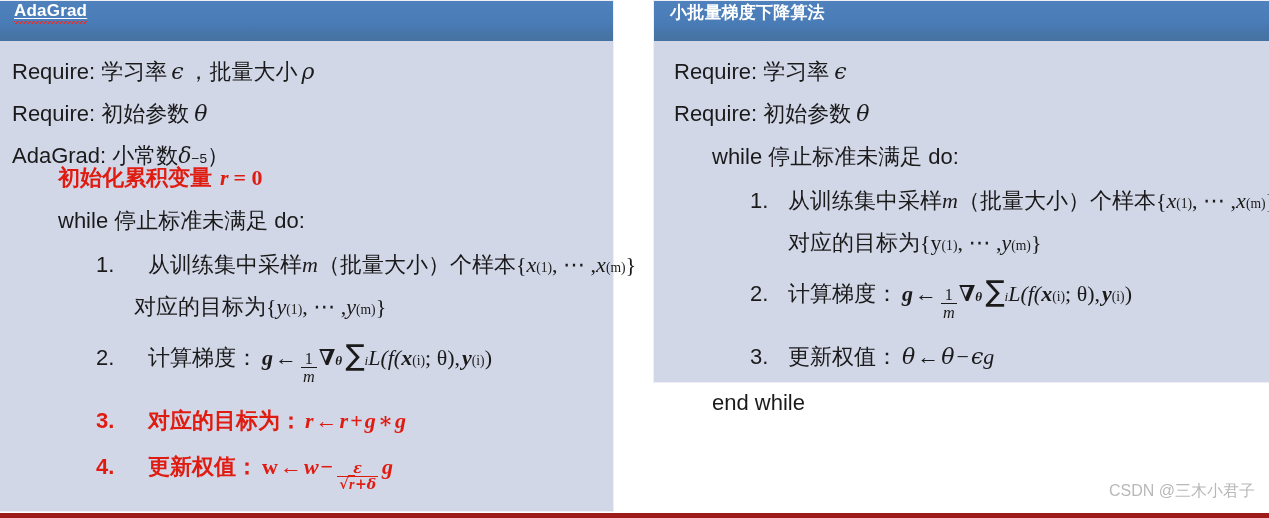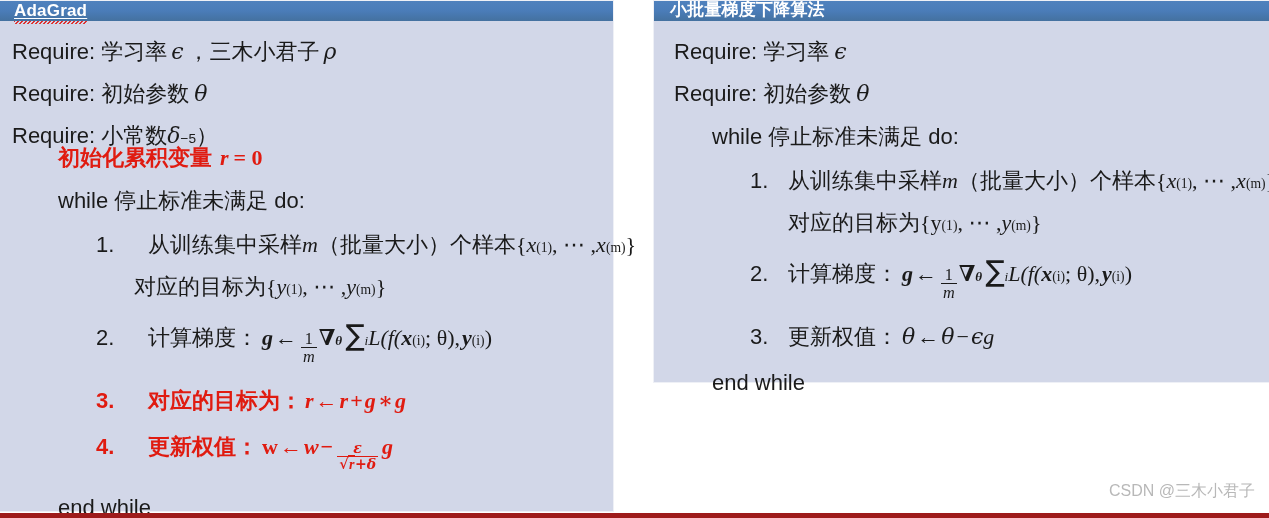--- a/index.html
+++ b/index.html
@@ -11,23 +11,23 @@
     overflow: hidden;
   }
   #stage { position: relative; width: 1269px; height: 518px; background:#fff; }
 
   
   .panel { position: absolute; background: #d2d7e8; border: 1px solid #eef0f6; }
   #panel-left  { left: 0px;   top: 0px; width: 614px; height: 512px; border-left:none; }
   #panel-right { left: 653px; top: 0px; width: 616px; height: 383px; border-right:none; }
 
   .panel-header {
-    height: 20px;
+    height: 40px;
     background: linear-gradient(to bottom,#4f81bd 0%,#4a7cb8 50%,#44719f 100%);
-    display: flex; align-items: flex-end;
+    display: flex; align-items: flex-start;
     padding: 0 0 0 14px;
   }
   #panel-right .panel-header { padding-left: 16px; }
   .panel-title {
     color: #ffffff;
     font-weight: bold;
     font-size: 17px;
     letter-spacing: .2px;
     position: relative;
     white-space: nowrap;
@@ -103,31 +103,31 @@
 
   <div class="panel" id="panel-left">
     <div class="panel-header">
       <span class="panel-title spell">AdaGrad</span>
     </div>
     <div class="panel-body">
 
       <div class="line ind0" style="margin-top:8px">
         <span>Require: 学习率</span>
         <span class="mgreek" style="margin:0 4px">ϵ</span>
-        <span>，三木小君子</span>
+        <span>，批量大小</span>
         <span class="mgreek" style="margin-left:4px">ρ</span>
       </div>
 
       <div class="line ind0" style="margin-top:20px">
         <span>Require: 初始参数</span>
         <span class="mgreek" style="margin-left:5px">θ</span>
       </div>
 
       <div class="line ind0" style="margin-top:20px">
-        <span>Require: 小常数</span>
+        <span>AdaGrad: 小常数</span>
         <span class="mgreek"></span>
         <span class="mgreek">δ</span>
           <sup class="sm">−5</sup>
           <span>）</span>
       </div>
 
       <div class="line ind1 red" style="">
         <span>初始化累积变量</span>
         <span class="mi" style="margin:0 5px 0 8px">r</span>
         <span class="mr">= 0</span>

